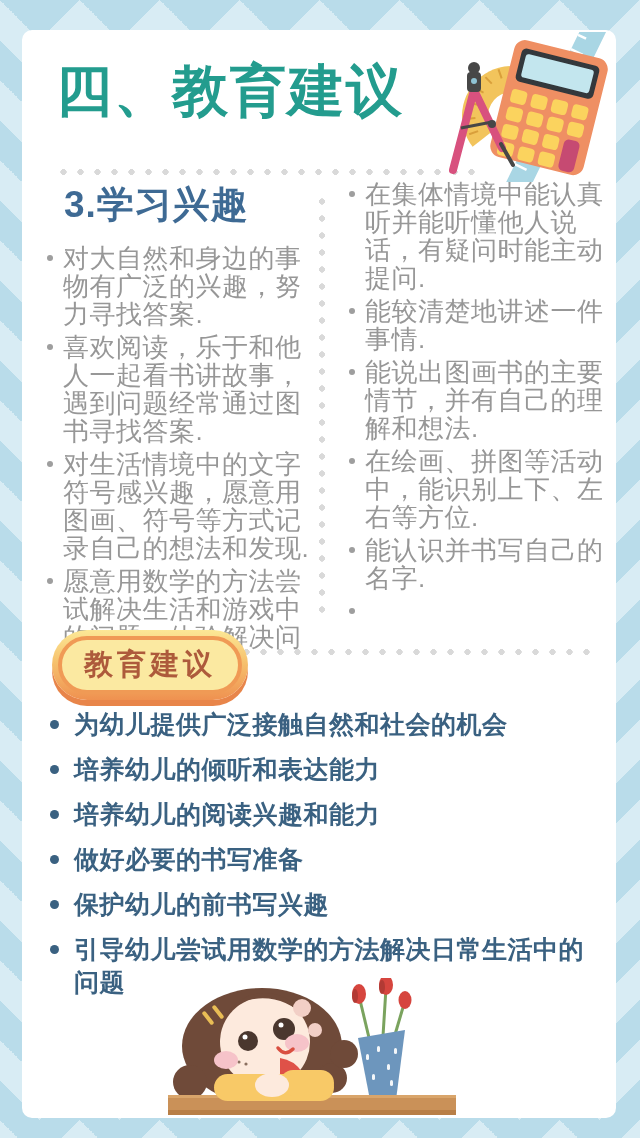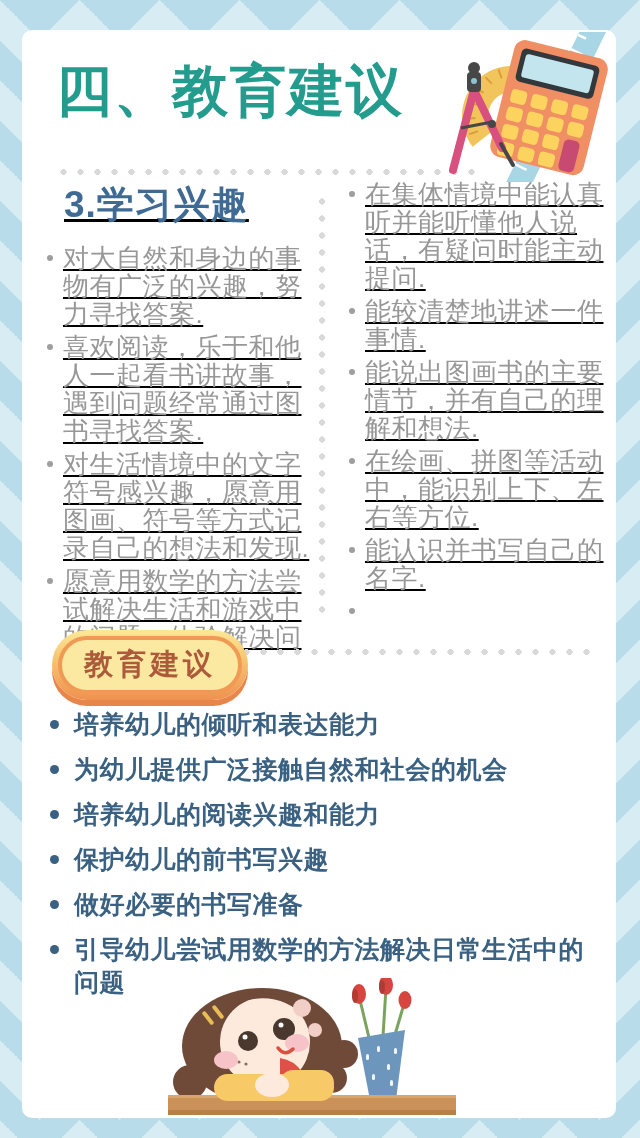--- a/index.html
+++ b/index.html
@@ -36,21 +36,21 @@
     background-size:17px 8px; background-repeat:repeat-x; background-position:0 center;
   }
   .dots-h  { left:33px; top:138px; width:424px; }
   .dots-h2 { left:216px; top:618px; width:362px; }
   .dots-v {
     position:absolute; left:296px; top:163px; width:8px; height:428px;
     background-image: radial-gradient(circle, #d9d9d9 0 3px, transparent 3.2px);
     background-size:8px 17px; background-repeat:repeat-y; background-position:center 0;
   }
 
-  .col { position:absolute; top:150px;text-decoration:underline; }
+  .col { position:absolute; top:150px; }
   .col-left  { left:24px;  width:278px; }
   .col-right { left:326px; width:276px; }
   .col h2 {
     margin:0 0 14px 18px; font-size:37px; font-weight:800;
     color:#3e6a94; letter-spacing:1px;
   }
   .col ul, .advice-list { list-style:none; margin:0; padding:0; }
   .col li {
     position:relative; padding-left:17px; margin-bottom:5px;
     font-size:26px; line-height:28px; color:#979797; letter-spacing:0.5px;
@@ -186,25 +186,25 @@
         <li><span class="dot"></span></li>
       </ul>
     </section>
 
     <div class="badge">
       <div class="badge-inner">教育建议</div>
     </div>
     <div class="dots-h2"></div>
 
     <ul class="advice-list">
+      <li><span class="dot"></span><span>为幼儿提供广泛接触自然和社会的机会</span></li>
       <li><span class="dot"></span><span>培养幼儿的倾听和表达能力</span></li>
-      <li><span class="dot"></span><span>为幼儿提供广泛接触自然和社会的机会</span></li>
       <li><span class="dot"></span><span>培养幼儿的阅读兴趣和能力</span></li>
+      <li><span class="dot"></span><span>做好必要的书写准备</span></li>
       <li><span class="dot"></span><span>保护幼儿的前书写兴趣</span></li>
-      <li><span class="dot"></span><span>做好必要的书写准备</span></li>
       <li><span class="dot"></span><span>引导幼儿尝试用数学的方法解决日常生活中的问题</span></li>
     </ul>
 
     <svg class="scene" viewBox="0 0 300 140" aria-hidden="true">
       <g>
         <ellipse cx="100" cy="68" rx="80" ry="58" fill="#6f4a39"></ellipse>
         <circle cx="28" cy="104" r="17" fill="#6f4a39"></circle>
         <circle cx="170" cy="100" r="15" fill="#6f4a39"></circle>
         <circle cx="182" cy="76" r="14" fill="#6f4a39"></circle>
         <circle cx="103" cy="64" r="45" fill="#fdeadd"></circle>

